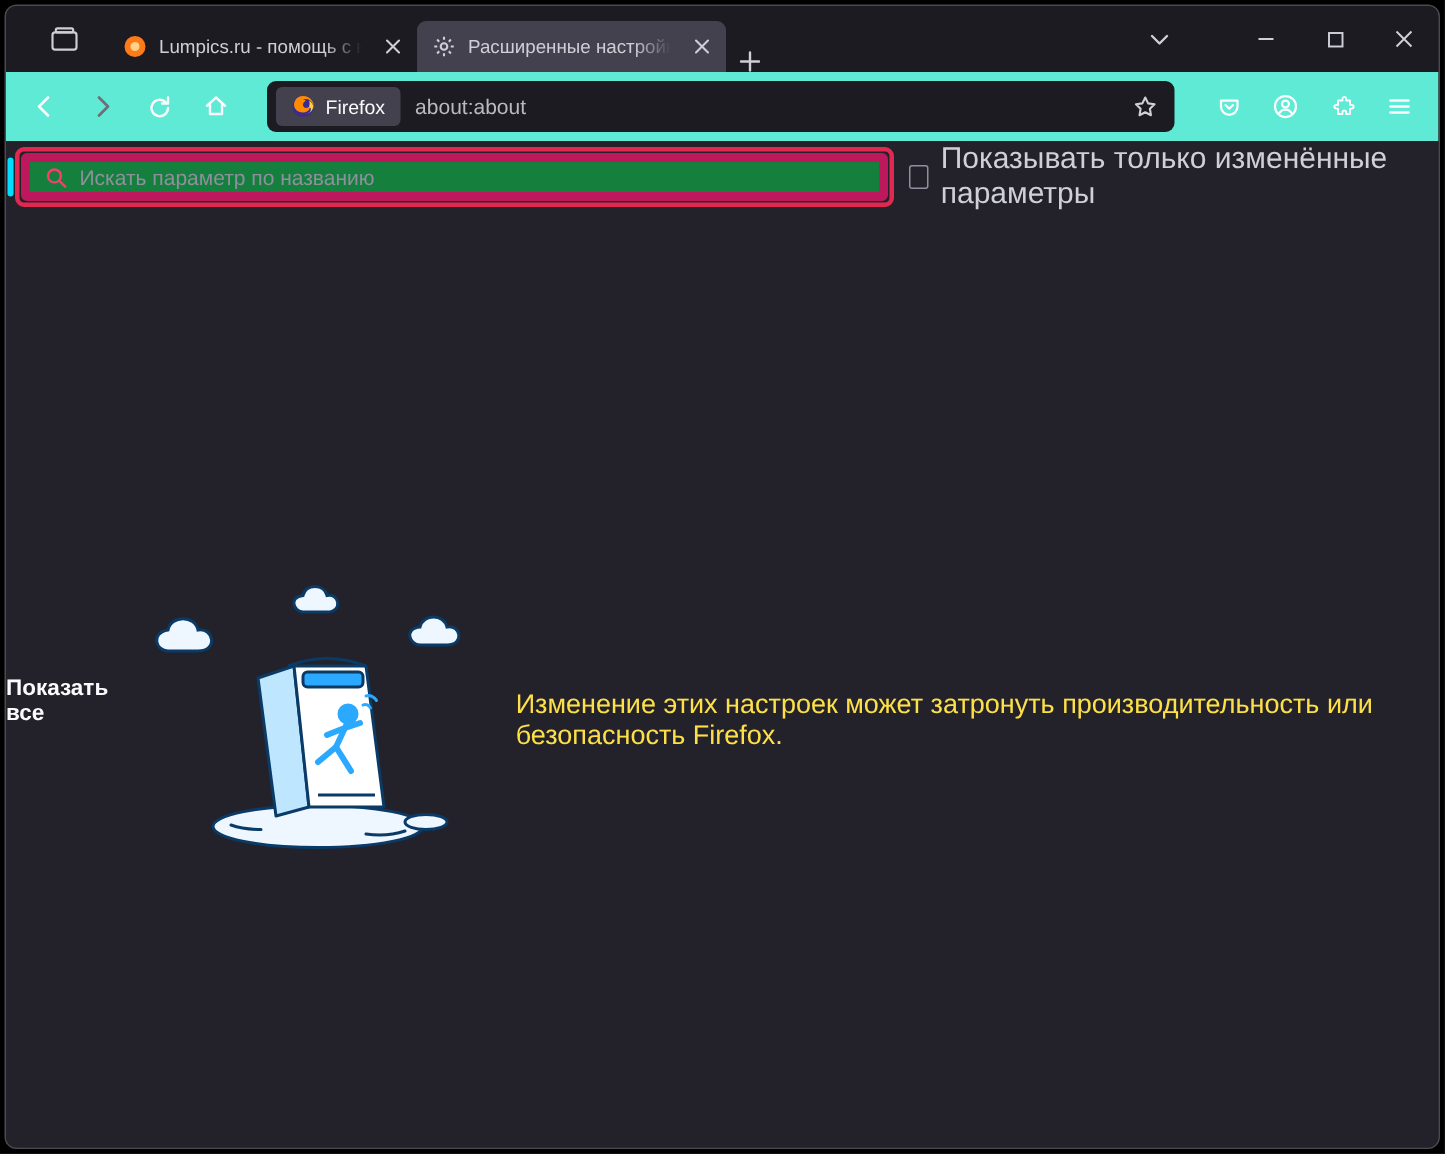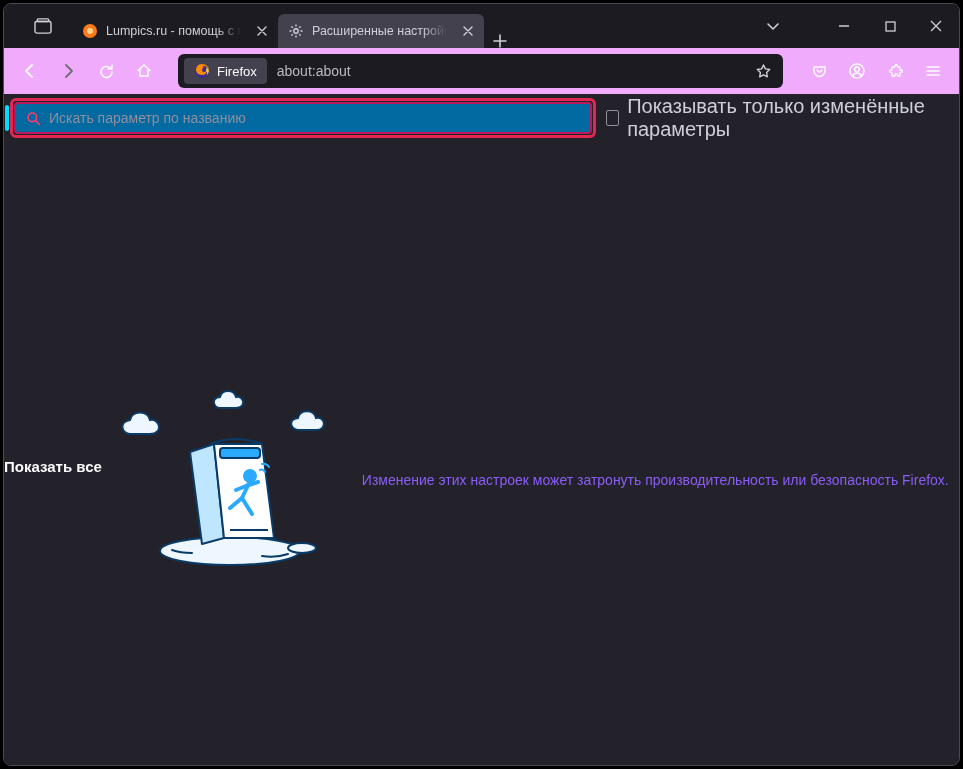--- a/index.html
+++ b/index.html
@@ -36,21 +36,21 @@
                 mask-image: linear-gradient(to right, #000 80%, transparent 98%);
                 -webkit-mask-image: linear-gradient(to right, #000 80%, transparent 98%); }
   .tab .close { width: 20px; height: 20px; display:flex; align-items:center; justify-content:center; color:#cfcfd8; border-radius:3px;}
   .newtab { width: 32px; display:flex; align-items:center; justify-content:center; color:#cfcfd8; padding-top:6px;}
   .titlebar .spacer { flex: 1; }
   .win-controls { display: flex; align-items: center; }
   .win-controls .wc { width: 46px; height: 44px; display:flex; align-items:center; justify-content:center; color:#cfcfd8;}
   .drop-ind { width:36px; height:44px; display:flex; align-items:center; justify-content:center; color:#cfcfd8; margin-right:30px;}
 
   
-  .toolbar { height: 46px; background: #f0abfc; display:flex; align-items:center; padding: 0 8px; gap: 2px; justify-content: space-between; }
+  .toolbar { height: 46px; background: #5eead4; display:flex; align-items:center; padding: 0 8px; gap: 2px; justify-content: space-between; }
   .tbtn { width: 36px; height: 34px; display:flex; align-items:center; justify-content:center; color:#fbfbfe; border-radius:4px; }
   .tbtn.disabled { color:#6f6e77; }
   .urlbar {
     flex: 1; height: 34px; margin: 0 10px 0 14px;
     background: #1c1b22; border-radius: 6px;
     display: flex; align-items: center; padding: 0 4px; gap: 0;
     color: #fbfbfe; font-size: 14px;
   }
   .urlbar .ff-badge {
     height: 26px; padding: 0 10px; margin: 0 2px 0 2px;
@@ -70,37 +70,37 @@
     border: 3px solid #E22850; border-radius: 6px; padding: 1px;
     flex: 0 0 586px;
     position: relative;
   }
   .search-highlight::before{
     content:""; position:absolute; left:-8px; top:4px; bottom:4px; width:4px;
     background:#00ddff; border-radius:2px;
   }
   .searchbox {
     height: 32px; width: 100%;
-    background: #0369a1; border-radius: 4px;
+    background: #15803d; border-radius: 4px;
     display:flex; align-items:center; padding: 0 10px; gap:8px;
-    border: 2px solid #be185d;
+    border: 6px solid #be185d;
   }
   .searchbox .sicon { color:#ff3b6b; }
   .searchbox input {
     flex:1; background:transparent; border:none; outline:none;
     color:#fbfbfe; font-size: 14px;
   }
   .searchbox input::placeholder { color:#8f8f9d; }
   .cb-label { display:flex; align-items:center; gap:8px; color:#cfcfd8; font-size:20px; cursor:default; }
   .cb { width:16px; height:16px; border:1.5px solid #8f8f9d; border-radius:2px; background:transparent; }
 
   .main { flex:1; display:flex; align-items:center; padding-top: 26px; }
   .showall { color:#fbfbfe; font-size: 15px; font-weight:600; }
   .illus { margin-top: 28px; }
-  .msg { margin-top: 26px; color:#8b5cf6; font-size: 14px; text-align:left; }
+  .msg { margin-top: 26px; color:#fde047; font-size: 18px; text-align:left; }
 
   svg { display:block; }
 </style>
 </head>
 <body>
 
 <div class="window">
 
   <div class="titlebar">
     <div class="left-btns">

